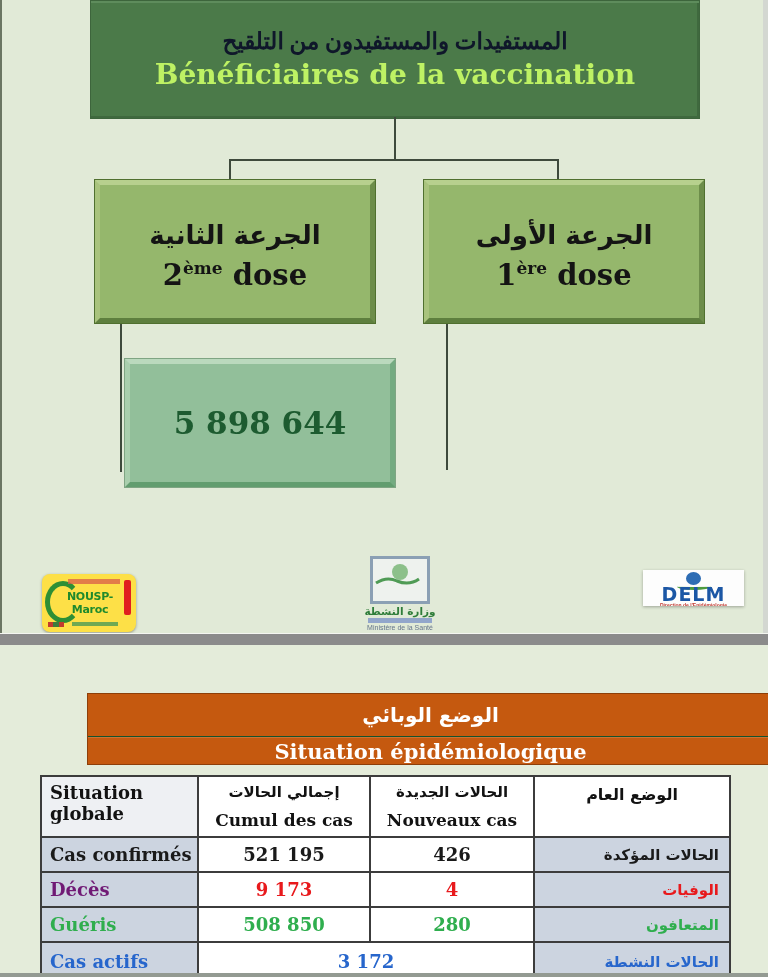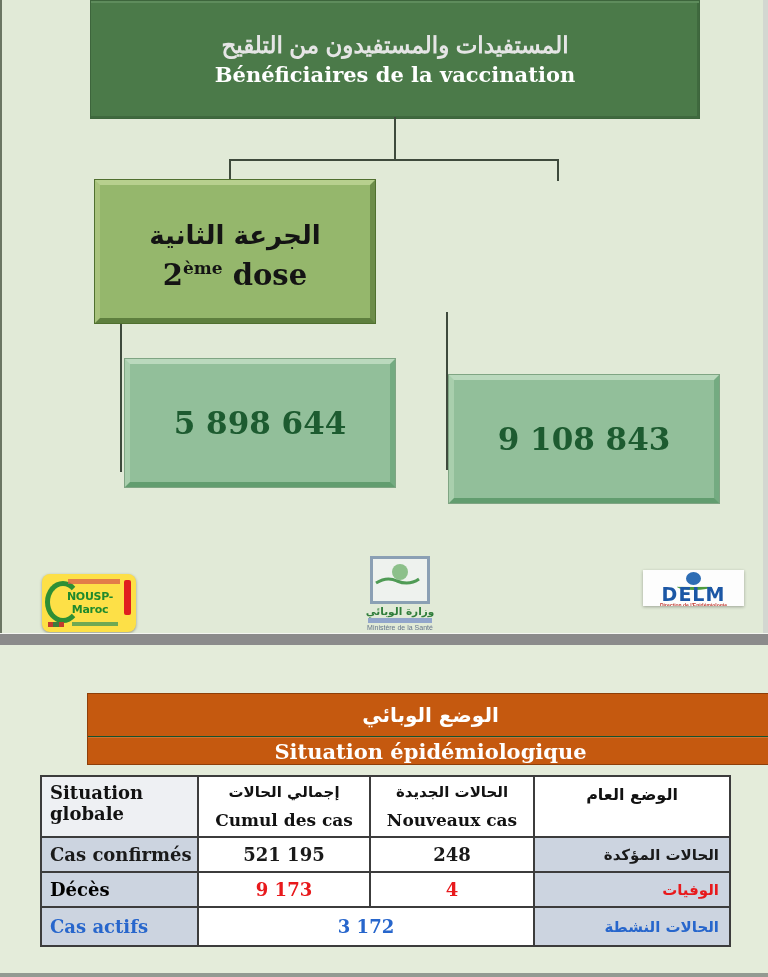--- a/index.html
+++ b/index.html
@@ -8,23 +8,23 @@
 
   
   #top-section{position:absolute;left:0;top:0;width:768px;height:633px;background:#e1ead7;}
   #top-left-edge{position:absolute;left:0;top:0;width:2px;height:633px;background:#6b7663;}
   #top-right-edge{position:absolute;right:0;top:0;width:5px;height:633px;background:#d3d7d1;}
 
   .vx-header{position:absolute;left:90px;top:0;width:608px;height:117px;
              background:#4b7a49;border:1px solid #3d653c;
              box-shadow:inset 0 2px 0 #5e8c5c, inset -2px -2px 0 #3f693e;
              display:flex;flex-direction:column;align-items:center;justify-content:center;gap:6px;}
-  .vx-header .ar{color:#e5e5e5;font-weight:bold;font-size:23px;line-height:1.1;
-                 font-family:Liberation Sans, sans-serif;}
-  .vx-header .fr{color:#ffffff;font-weight:bold;font-size:21px;line-height:1.05;
+  .vx-header .ar{color:#0f172a;font-weight:bold;font-size:23px;line-height:1.1;
+                 font-family:Liberation Serif, serif;}
+  .vx-header .fr{color:#bef264;font-weight:bold;font-size:28px;line-height:1.05;
                  font-family:"DejaVu Serif",serif;}
 
   .conn{position:absolute;background:#3e4a3c;}
 
   .dose-box{position:absolute;top:180px;width:270px;height:133px;background:#95b76c;
             border-top:5px solid #b7d08e;border-left:5px solid #a9c37d;
             border-bottom:5px solid #5e7f3e;border-right:5px solid #6d8d4a;
             outline:1px solid #50702f;
             display:flex;flex-direction:column;align-items:center;justify-content:center;gap:8px;}
   .dose-box .ar{color:#141414;font-weight:bold;font-size:26px;font-family:"DejaVu Sans",sans-serif;margin-top:9px;}
@@ -123,45 +123,46 @@
     <div class="conn" style="left:229px;top:159px;width:330px;height:2px;"></div>
     <div class="conn" style="left:229px;top:159px;width:2px;height:22px;"></div>
     <div class="conn" style="left:557px;top:159px;width:2px;height:22px;"></div>
     <div class="conn" style="left:120px;top:312px;width:2px;height:160px;"></div>
     <div class="conn" style="left:446px;top:312px;width:2px;height:158px;"></div>
 
     <div class="dose-box" style="left:95px;">
       <div class="ar" dir="rtl">الجرعة الثانية</div>
       <div class="fr"><span>2</span><sup>ème</sup>&nbsp;<span>dose</span></div>
     </div>
+    <div class="dose-box" style="left:424px;">
+      <div class="ar" dir="rtl">الجرعة الأولى</div>
+      <div class="fr"><span>1</span><sup>ère</sup>&nbsp;<span>dose</span></div>
+    </div>
 
     <div class="value-box" style="left:125px;top:359px;">
       <div class="num">5 898 644</div>
-    </div>
-    <div class="value-box" style="left:449px;top:375px;">
-      <div class="num">9 108 843</div>
     </div>
 
     <div id="logo-nousp">
       <div class="nousp-arc"></div>
       <div class="nousp-bar"></div>
       <div class="nousp-top-line"></div>
       <div class="nousp-text">NOUSP-Maroc</div>
       <div class="nousp-bottom-line"></div>
       <div class="nousp-flag"></div>
     </div>
 
     <div id="logo-ministry">
       <div class="min-frame">
         <svg width="48" height="36" viewBox="0 0 48 36">
           <circle cx="27" cy="13" r="8" fill="#8cc08a"></circle>
           <path d="M3 24 Q14 17 24 22 Q36 27 46 20" fill="none" stroke="#4f9b55" stroke-width="3"></path>
         </svg>
       </div>
-      <div class="min-ar" dir="rtl">وزارة الوبائي</div>
+      <div class="min-ar" dir="rtl">وزارة النشطة</div>
       <div class="min-tif"></div>
       <div class="min-fr">Ministère de la Santé</div>
     </div>
 
     <div id="logo-delm">
       <div class="delm-dot"></div>
       <div class="delm-leaf"></div>
       <div class="delm-text">DELM</div>
       <div class="delm-sub">Direction de l'Epidémiologie</div>
       <div class="delm-sub">et de Lutte contre les Maladies</div>
@@ -195,31 +196,37 @@
           <td class="hc23">
             <div class="ar" dir="rtl">الحالات الجديدة</div>
             <div class="fr">Nouveaux cas</div>
           </td>
           <td class="hc4" dir="rtl">الوضع العام</td>
         </tr>
 
         <tr>
           <td class="rc1" style="color: rgb(26, 26, 26); margin-top: 29px;">Cas confirmés</td>
           <td class="rc-num" style="color: rgb(26, 26, 26);">521 195</td>
-          <td class="rc-num" style="color: rgb(26, 26, 26);">248</td>
+          <td class="rc-num" style="color: rgb(26, 26, 26);">426</td>
           <td class="rc4" style="color: rgb(26, 26, 26);">الحالات المؤكدة</td>
         </tr>
 
         <tr>
-          <td class="rc1" style="color: #000000;">Décès</td>
+          <td class="rc1" style="color: #701a75;">Décès</td>
           <td class="rc-num" style="color: rgb(232, 25, 28);">9 173</td>
           <td class="rc-num" style="color: rgb(232, 25, 28);">4</td>
           <td class="rc4" style="color: rgb(232, 25, 28);">الوفيات</td>
         </tr>
 
+        <tr>
+          <td class="rc1" style="color: rgb(47, 174, 78);">Guéris</td>
+          <td class="rc-num" style="color: rgb(47, 174, 78);">508 850</td>
+          <td class="rc-num" style="color: rgb(47, 174, 78);">280</td>
+          <td class="rc4" style="color: rgb(47, 174, 78);">المتعافون</td>
+        </tr>
 
         <tr>
           <td class="rc1" style="height: 37px; color: rgb(39, 102, 204);">Cas actifs</td>
           <td class="rc-num" colspan="2" style="color: rgb(39, 102, 204);">3 172</td>
           <td class="rc4" style="color: rgb(39, 102, 204);">الحالات النشطة</td>
         </tr>
       </tbody>
     </table>
 
     <div id="bottom-bar"></div>

